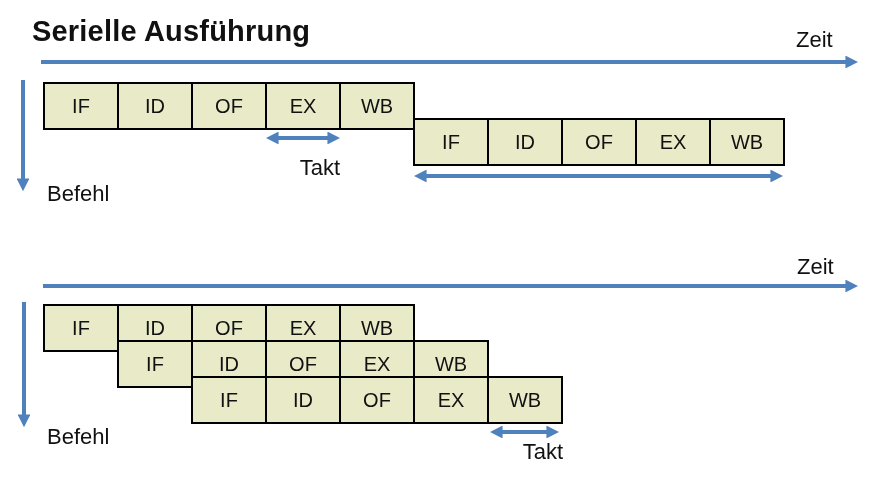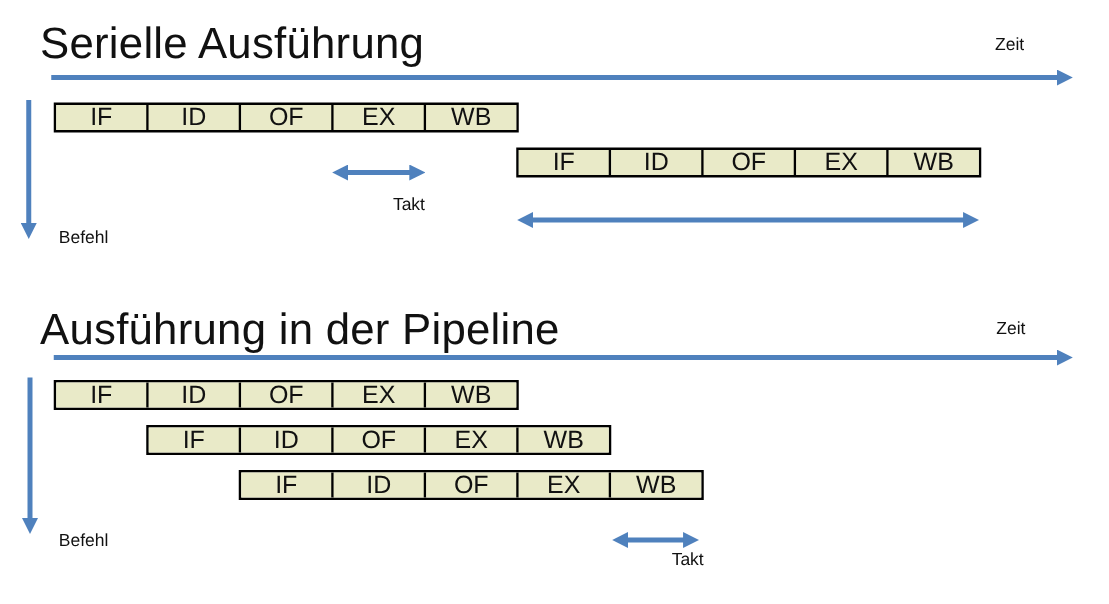--- a/index.html
+++ b/index.html
@@ -20,41 +20,42 @@
   }
   svg .arrow-line {
     stroke: var(--accent, #4f81bd);
     stroke-width: 4;
     fill: none;
   }
   svg marker path { fill: var(--accent, #4f81bd); }
 
   .title {
     position: absolute;
-    font-size: 35px;
+    font-size: 29px;
     letter-spacing: 0.2px;
     color: var(--text, #111);
     white-space: nowrap;
+    font-weight: bold;
   }
   .label {
     position: absolute;
-    font-size: 14px;
+    font-size: 22px;
     color: var(--text, #111);
     white-space: nowrap;
   }
   .label.centered { text-align: right; }
 
   .row {
     position: absolute;
     display: flex;
     border: 2px solid var(--box-border, #000);
   }
   .cell {
     width: 72px;
-    height: 20px;
+    height: 44px;
     background: var(--box-fill, #e9eac8);
     border-right: 2px solid var(--box-border, #000);
     display: flex;
     align-items: center;
     justify-content: center;
     font-size: 20px;
     color: var(--text, #111);
   }
   .cell:last-child { border-right: none; }
 </style>
@@ -98,21 +99,20 @@
     <div class="cell">OF</div>
     <div class="cell">EX</div>
     <div class="cell">WB</div>
   </div>
 
   <div class="label centered" style="left:264px; top:155px; width:76px;">Takt</div>
 
   <div class="label" style="left:47px; top:181px;">Befehl</div>
 
 
-  <div class="title" style="left:32px; top:244px;">Ausführung in der Pipeline</div>
 
   <div class="label" style="left:797px; top:254px;">Zeit</div>
 
   <div class="row" style="left:43px; top:304px;">
     <div class="cell">IF</div>
     <div class="cell">ID</div>
     <div class="cell">OF</div>
     <div class="cell">EX</div>
     <div class="cell">WB</div>
   </div>

